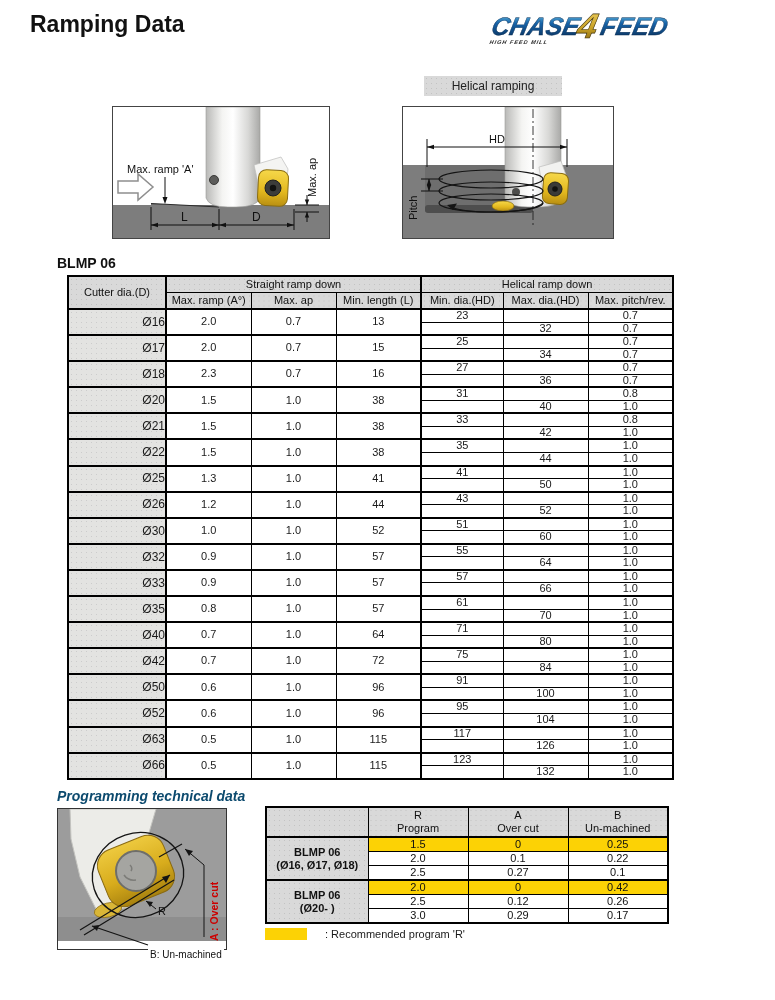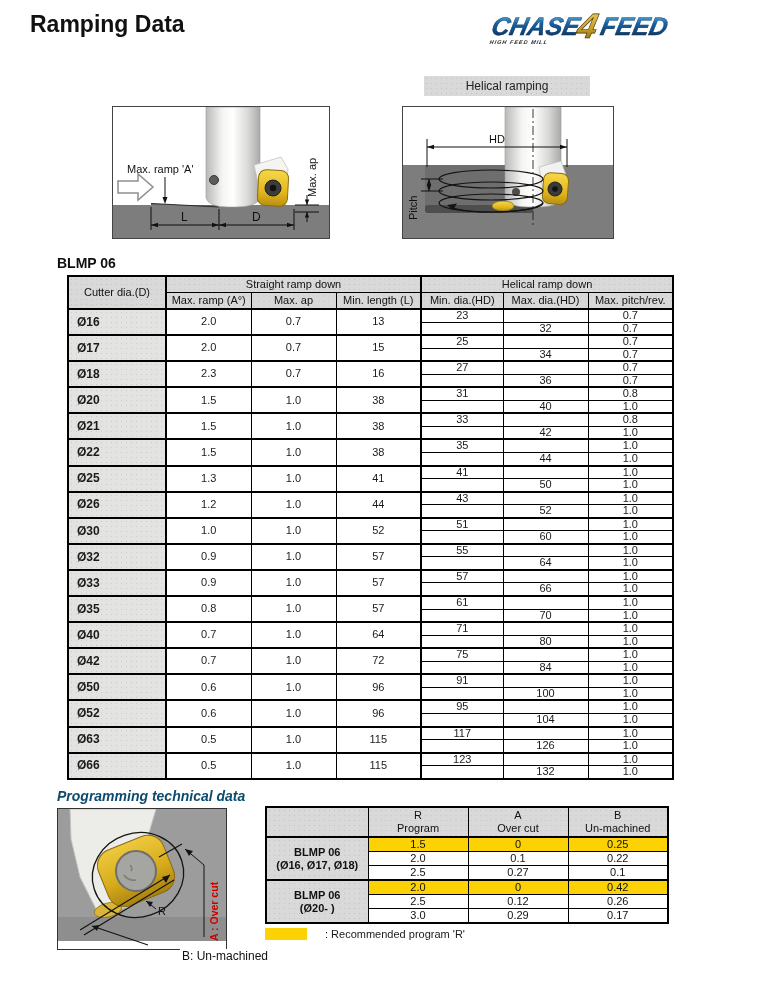--- a/index.html
+++ b/index.html
@@ -26,21 +26,21 @@
     font-size:11px;line-height:1.05;}
   table.main th{height:15px;font-weight:normal;color:#111;
     background-color:#d9d9d9;
     background-image:radial-gradient(circle,#c3c3c3 0.8px,transparent 0.9px);
     background-size:5px 5px;}
   table.main thead tr:last-child th{border-bottom:2px solid #000;}
   table.main td{height:11px;background:#fff;}
   table.main td.dia{background-color:#e3e3e1;
     background-image:radial-gradient(circle,#cccccc 0.8px,transparent 0.9px);
     background-size:5px 5px;
-    font-weight:bold;font-size:12px;text-align:left;padding-left:8px;}
+    font-weight:normal;font-size:12px;text-align:right;padding-left:8px;}
   table.main tr.r-top td{border-top:2px solid #000;}
   table.main tr.r-bot td{border-top:1px solid #000;}
   table.main .vdiv{border-left:2px solid #000;}
 
   
   .prog-heading{font-size:14px;font-weight:bold;color:#0c4a6e;font-style:italic;}
   .prog-img-box{border:1px solid #333;}
   table.prog{width:402px;border:2px solid #000;}
   table.prog th,table.prog td{border:1px solid #000;text-align:center;padding:0;overflow:hidden;
     font-size:11px;line-height:13px;color:#111;}
@@ -51,21 +51,21 @@
   table.prog thead tr th{border-bottom:2px solid #000;}
   table.prog td{height:12px;background:#fff;}
   table.prog td.plabel{background-color:#d9d9d9;
     background-image:radial-gradient(circle,#c3c3c3 0.8px,transparent 0.9px);
     background-size:5px 5px;
     font-weight:bold;}
   table.prog tr.grp-first td{border-top:2px solid #000;}
   .legend{font-size:11px;display:flex;align-items:center;gap:18px;}
   .legend .swatch{display:inline-block;width:42px;height:12px;}
 
-  .b-label{font-size:12px;color:#111;background:#fff;padding:0 2px;margin-left:32px;}
+  .b-label{font-size:10px;color:#111;background:#fff;padding:0 2px;}
 
   svg text{font-family:"Liberation Sans",sans-serif;}
 </style>
 </head>
 <body>
 
 <div class="page">
 
   <div class="abs title">Ramping Data</div>
 
@@ -83,21 +83,21 @@
       </linearGradient>
     </defs>
     <g transform="skewX(-12)" font-style="italic" font-weight="bold">
       <text x="14" y="27" font-size="25" fill="url(#lgBlue)" stroke="#0a2c52" stroke-width="0.4">CHASE</text>
       <text x="100" y="30" font-size="35" fill="url(#lgGold)" stroke="#3a2c06" stroke-width="0.6">4</text>
       <text x="123" y="27" font-size="25" fill="url(#lgBlue)" stroke="#0a2c52" stroke-width="0.4">FEED</text>
       <text x="15" y="36" font-size="5.5" letter-spacing="1" fill="#222">HIGH FEED MILL</text>
     </g>
   </svg>
 
-  <div class="abs fig-label" style="left:424px;top:76px;width:166px;">Helical ramping</div>
+  <div class="abs fig-label" style="left:424px;top:76px;width:138px;">Helical ramping</div>
 
   <svg class="abs fig-box" style="left:112px;top:106px;" width="216" height="131" viewBox="0 0 216 131">
     <defs>
       <linearGradient id="toolG" x1="0" y1="0" x2="1" y2="0">
         <stop offset="0%" stop-color="#b9b9b7"></stop>
           <stop offset="30%" stop-color="#f4f4f2"></stop>
         <stop offset="50%" stop-color="#ffffff"></stop>
           <stop offset="78%" stop-color="#d8d8d6"></stop>
         <stop offset="100%" stop-color="#a9a9a7"></stop>
       </linearGradient>

